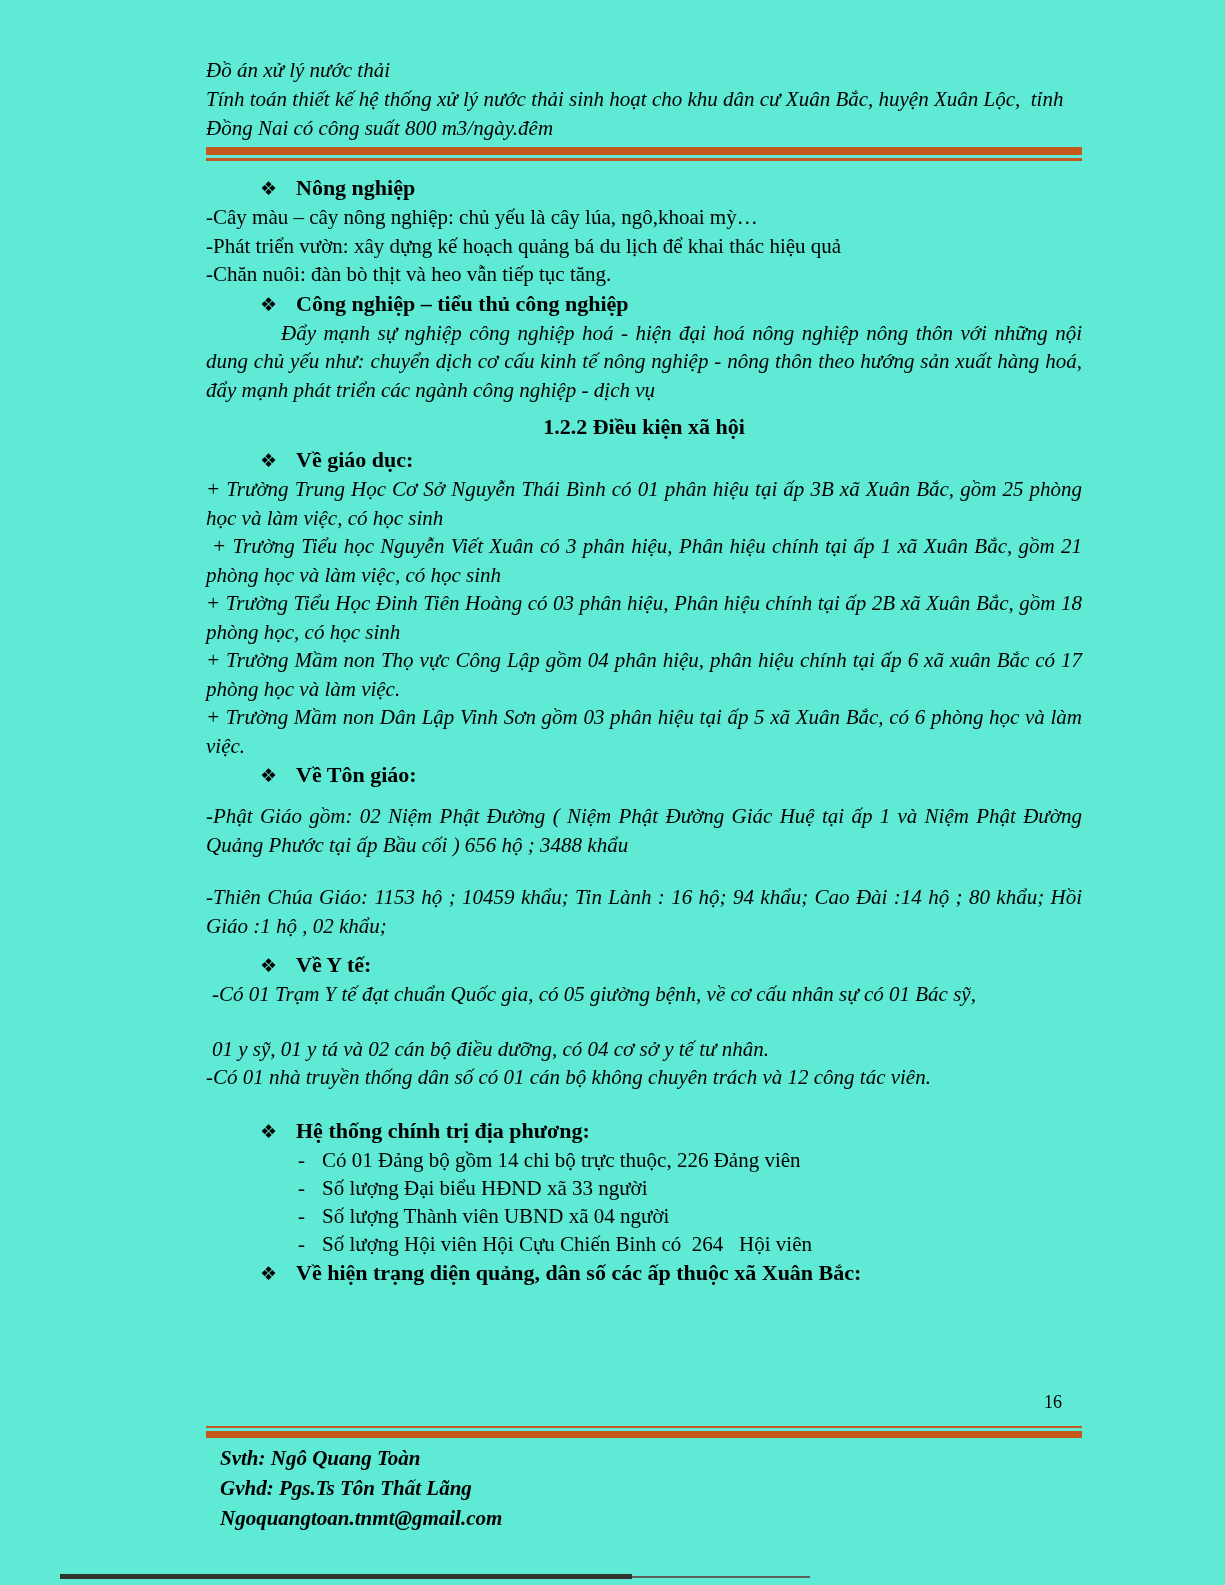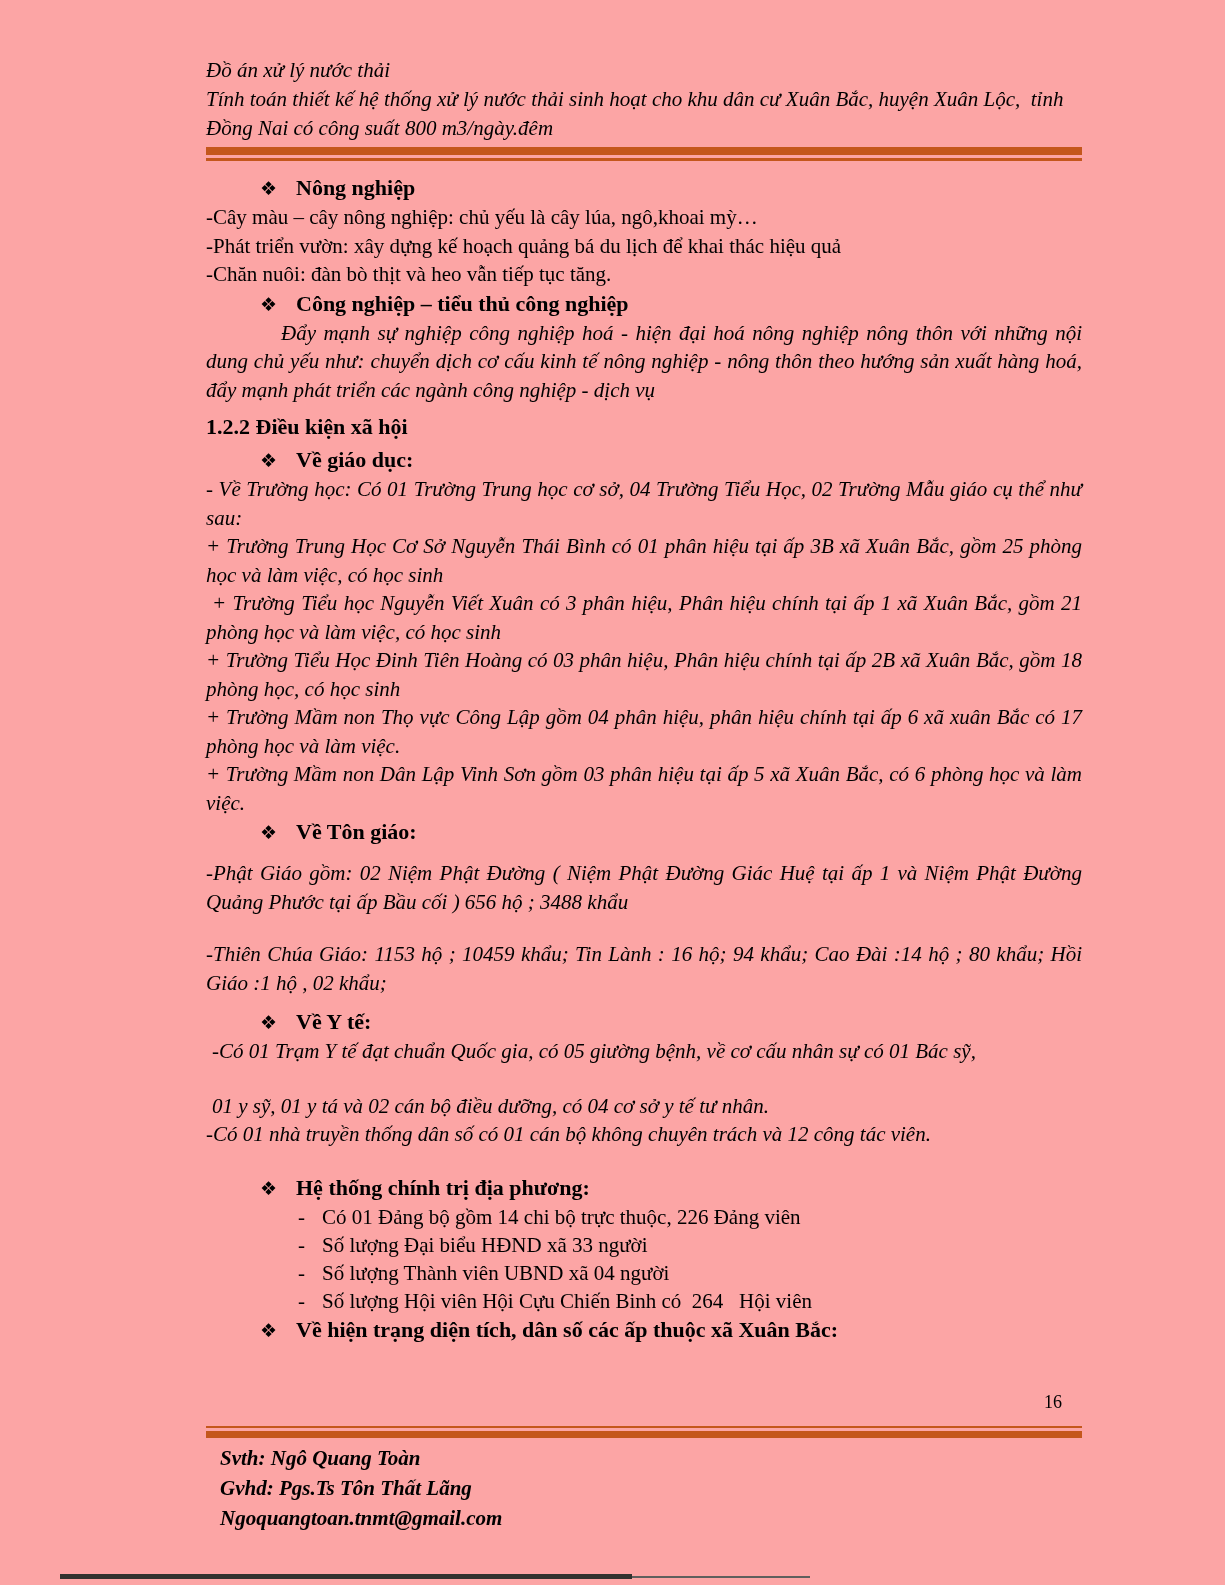--- a/index.html
+++ b/index.html
@@ -1,35 +1,35 @@
 <!DOCTYPE html>
 <html style="--accent: #c4571c;"><head>
 <meta charset="utf-8">
 <style>
   html,body{margin:0;padding:0;}
   body{
     width:1225px;height:1585px;background:#ffffff;overflow:hidden;position:relative;
     font-family:"Liberation Serif","DejaVu Serif",serif;color:#000;
   }
-  .page{position:absolute;inset:0;background:#fca5a5;padding-left:44px;}
+  .page{position:absolute;inset:0;background:#5eead4;padding-left:44px;}
   .content{position:absolute;left:206px;width:876px;top:56px;}
   
   .hdr-line{font-style:italic;font-size:21px;line-height:29px;white-space:nowrap;}
   .rule{margin-top:4px;}
   .rule .bar{height:8px;background:var(--accent);}
   .rule .gap{height:3px;}
   .rule .thin{height:3px;background:var(--accent);}
   
   .blocks{margin-top:12px;font-size:21px;line-height:28.5px;}
   .para{text-align:justify;font-style:italic;}
   .ti75{text-indent:75px;}
   .ti6{text-indent:6px;}
   .bullet{padding-left:54px;font-weight:bold;font-size:22px;line-height:29px;}
   .bullet .diamond{display:inline-block;width:36px;font-family:"DejaVu Sans",sans-serif;font-size:19px;}
-  .heading{font-weight:bold;font-size:22px;line-height:29px;margin:8px 0 4px 0;}
+  .heading{font-weight:bold;font-size:22px;line-height:29px;margin:8px 0 4px 0;text-align:center;}
   .dash{padding-left:92px;line-height:28px;}
   .dash .d{display:inline-block;width:24px;}
   .mb12{margin-bottom:12px;}
   .mt8{margin-top:24px;}
   .mt10{margin-top:10px;}
   .mt12{}
   .mt26{margin-top:26px;}
   
   .pagenum{position:absolute;left:206px;width:856px;top:1390px;text-align:right;font-size:18px;line-height:24px;}
   .rule-bottom{position:absolute;left:206px;width:876px;top:1426px;}
@@ -70,21 +70,20 @@
       <div class="bullet">
         <span class="diamond">❖</span><span>Công nghiệp – tiểu thủ công nghiệp</span>
       </div>
       <div class="para ti75">Đẩy mạnh sự nghiệp công nghiệp hoá - hiện đại hoá nông nghiệp nông thôn với những nội dung chủ yếu như: chuyển dịch cơ cấu kinh tế nông nghiệp - nông thôn theo hướng sản xuất hàng hoá, đẩy mạnh phát triển các ngành công nghiệp - dịch vụ</div>
 
       <div class="heading">1.2.2 Điều kiện xã hội</div>
 
       <div class="bullet">
         <span class="diamond">❖</span><span>Về giáo dục:</span>
       </div>
-      <div class="para">- Về Trường học: Có 01 Trường Trung học cơ sở, 04 Trường Tiểu Học, 02 Trường Mẫu giáo cụ thể như sau:</div>
       <div class="para">+ Trường Trung Học Cơ Sở Nguyễn Thái Bình có 01 phân hiệu tại ấp 3B xã Xuân Bắc, gồm 25 phòng học và làm việc, có học sinh</div>
       <div class="para ti6">+ Trường Tiểu học Nguyễn Viết Xuân có 3 phân hiệu, Phân hiệu chính tại ấp 1 xã Xuân Bắc, gồm 21 phòng học và làm việc, có học sinh</div>
       <div class="para">+ Trường Tiểu Học Đinh Tiên Hoàng có 03 phân hiệu, Phân hiệu chính tại ấp 2B xã Xuân Bắc, gồm 18 phòng học, có học sinh</div>
       <div class="para">+ Trường Mầm non Thọ vực Công Lập gồm 04 phân hiệu, phân hiệu chính tại ấp 6 xã xuân Bắc có 17 phòng học và làm việc.</div>
       <div class="para">+ Trường Mầm non Dân Lập Vinh Sơn gồm 03 phân hiệu tại ấp 5 xã Xuân Bắc, có 6 phòng học và làm việc.</div>
 
       <div class="bullet mb12">
         <span class="diamond">❖</span><span>Về Tôn giáo:</span>
       </div>
       <div class="para">-Phật Giáo gồm: 02 Niệm Phật Đường ( Niệm Phật Đường Giác Huệ tại ấp 1 và Niệm Phật Đường Quảng Phước tại ấp Bầu cối ) 656 hộ ; 3488 khẩu</div>
@@ -107,21 +106,21 @@
         <span class="d">-</span><span>Số lượng Đại biểu HĐND xã 33 người</span>
       </div>
       <div class="dash">
         <span class="d">-</span><span>Số lượng Thành viên UBND xã 04 người</span>
       </div>
       <div class="dash">
         <span class="d">-</span><span>Số lượng Hội viên Hội Cựu Chiến Binh có &nbsp;264 &nbsp; Hội viên</span>
       </div>
 
       <div class="bullet">
-        <span class="diamond">❖</span><span>Về hiện trạng diện tích, dân số các ấp thuộc xã Xuân Bắc:</span>
+        <span class="diamond">❖</span><span>Về hiện trạng diện quảng, dân số các ấp thuộc xã Xuân Bắc:</span>
       </div>
 
     </div>
   </div>
 
   <div class="pagenum">16</div>
   <div class="rule-bottom">
     <div class="thin"></div>
     <div class="gap"></div>
     <div class="bar"></div>

